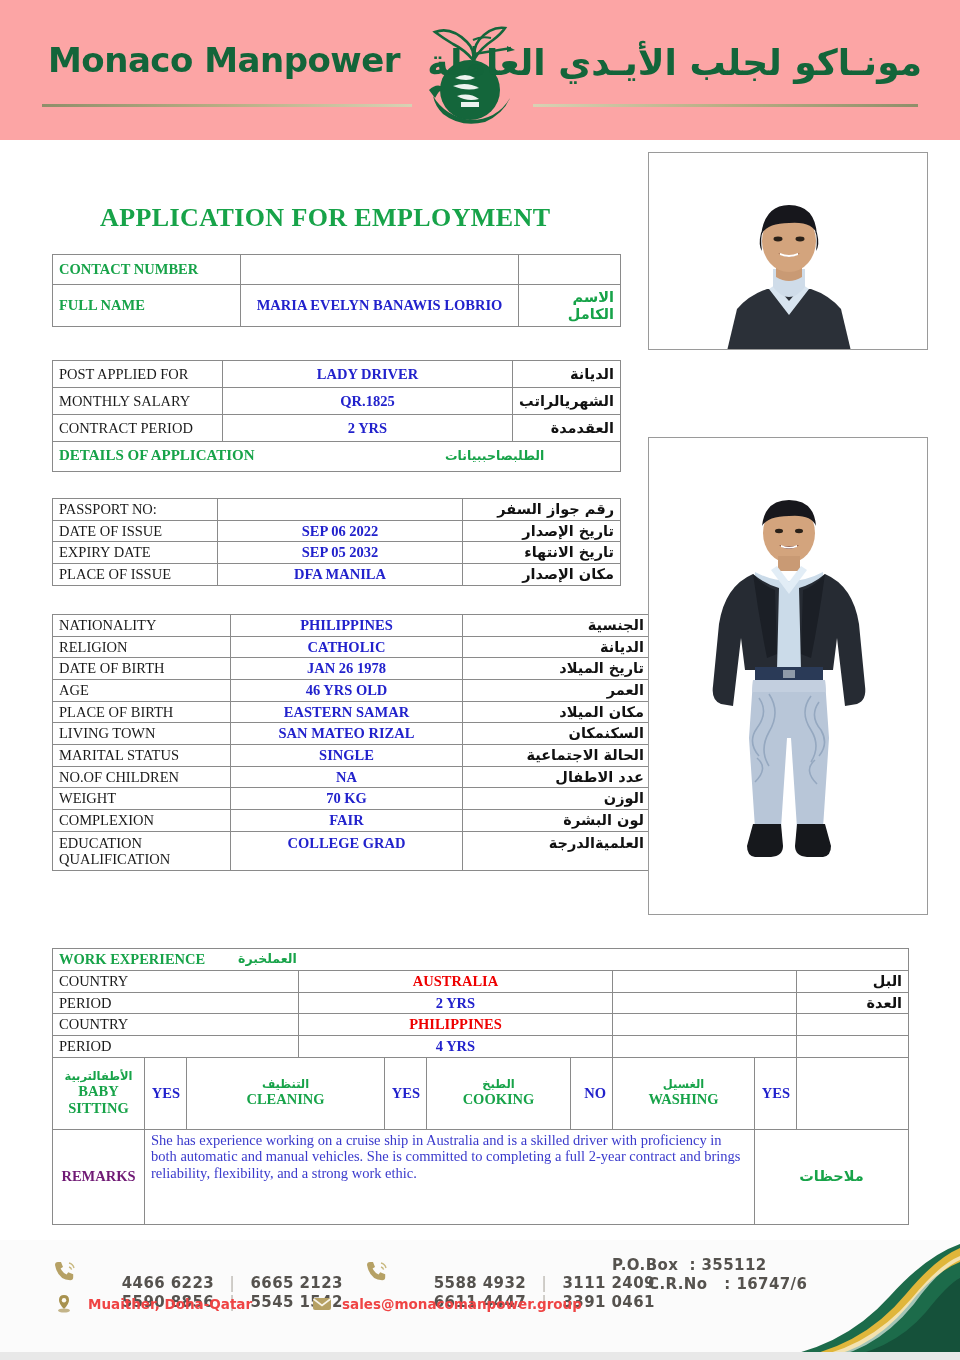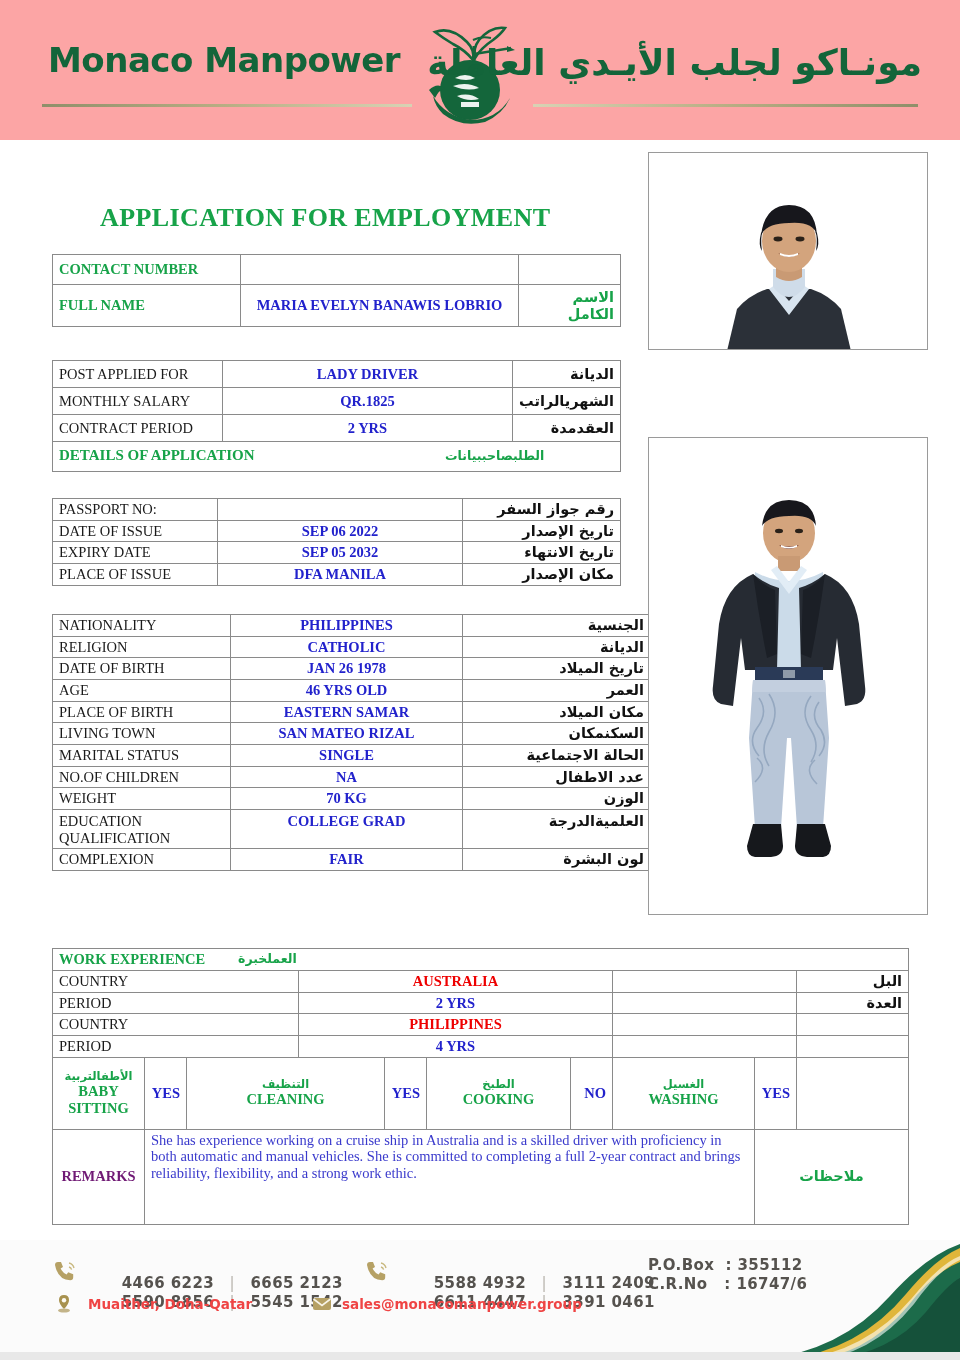--- a/index.html
+++ b/index.html
@@ -336,28 +336,28 @@
         <td class="lbl">NO.OF CHILDREN</td>
         <td class="val">NA</td>
         <td class="ar">عدد الاطفال</td>
       </tr>
       <tr>
         <td class="lbl">WEIGHT</td>
         <td class="val">70  KG</td>
         <td class="ar">الوزن</td>
       </tr>
       <tr>
+        <td class="lbl">COMPLEXION</td>
+        <td class="val">FAIR</td>
+        <td class="ar">لون البشرة</td>
+      </tr>
+      <tr>
         <td class="lbl" style="height:38px; vertical-align:top; padding-top:3px;">EDUCATION QUALIFICATION</td>
         <td class="val" style="vertical-align:top; padding-top:3px;">COLLEGE GRAD</td>
         <td class="ar" style="vertical-align:top; padding-top:3px;">العلميةالدرجة</td>
-      </tr>
-      <tr>
-        <td class="lbl">COMPLEXION</td>
-        <td class="val">FAIR</td>
-        <td class="ar">لون البشرة</td>
       </tr>
     </tbody>
   </table>
 
   <table class="doc" id="tbl-work">
     <colgroup>
       <col style="width:92px">
         <col style="width:42px">
         <col style="width:112px">
       <col style="width:86px">
@@ -530,21 +530,21 @@
       <path d="M17 2 q4 1 5 5" stroke="#c9b981" stroke-width="1.4" fill="none"></path>
       <path d="M17 6 q2 0.6 2.6 2.6" stroke="#c9b981" stroke-width="1.4" fill="none"></path>
     </svg>
     <div class="f-row" style="left:400px; top:16px;">
       <span>5588 4932</span><span class="f-sep">   |   </span><span>3111 2409</span>
     </div>
     <div class="f-row" style="left:400px; top:35px;">
       <span>6611 4447</span><span class="f-sep">   |   </span><span>3391 0461</span>
     </div>
 
-    <div class="f-row" style="left:648px; top:16px;">P.O.Box  : 355112</div>
+    <div class="f-row" style="left:612px; top:16px;">P.O.Box  : 355112</div>
     <div class="f-row" style="left:648px; top:35px;">C.R.No   : 16747/6</div>
 
     <svg class="f-icon" style="left:54px; top:54px;" width="20" height="20" viewBox="0 0 20 20">
       <path d="M10 1 q5 0 5 5 q0 4 -5 9 q-5 -5 -5 -9 q0 -5 5 -5 Z" fill="#a8924f"></path>
       <circle cx="10" cy="6.2" r="2.2" fill="#fdfbf2"></circle>
       <ellipse cx="10" cy="16.5" rx="6" ry="2" fill="#c3b489"></ellipse>
     </svg>
     <div class="f-small" style="left:88px; top:56px;">Muaither, Doha-Qatar</div>
 
     <svg class="f-icon" style="left:312px; top:56px;" width="20" height="16" viewBox="0 0 20 16">

